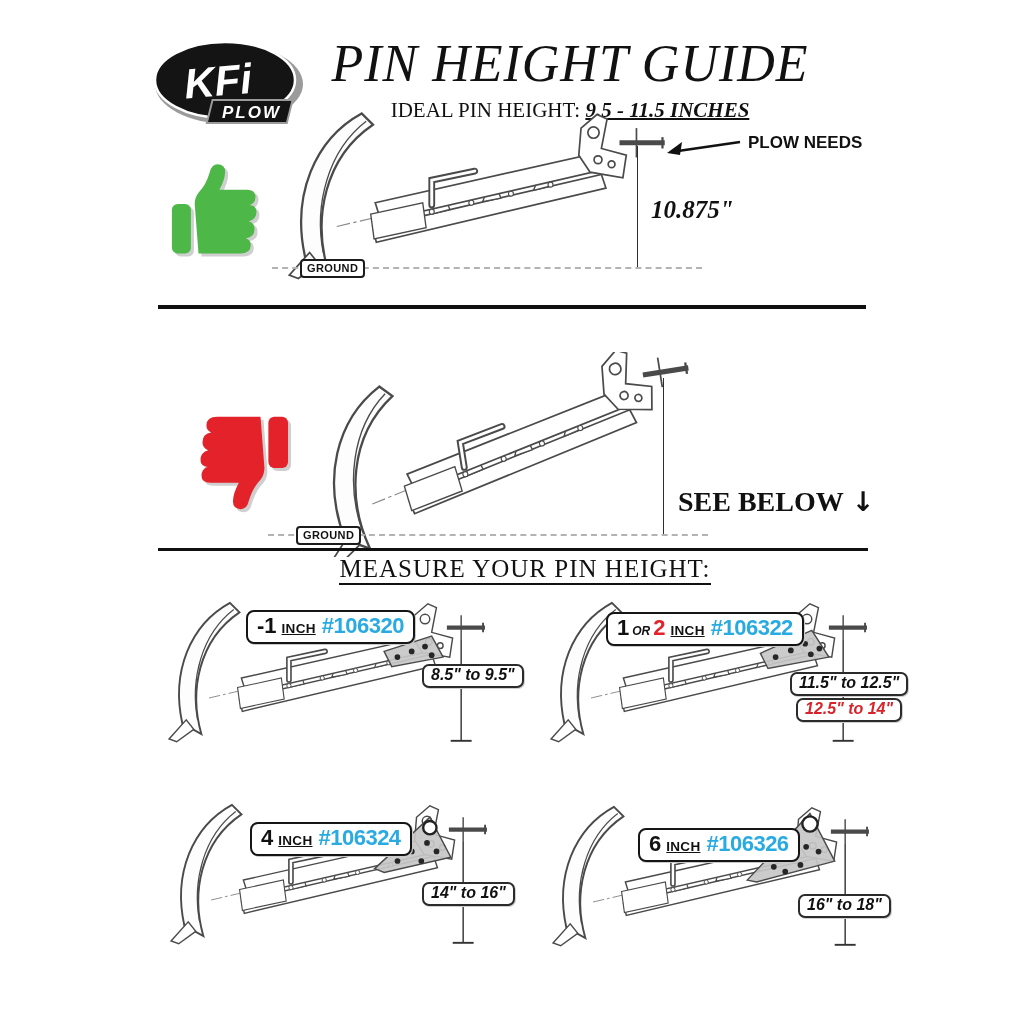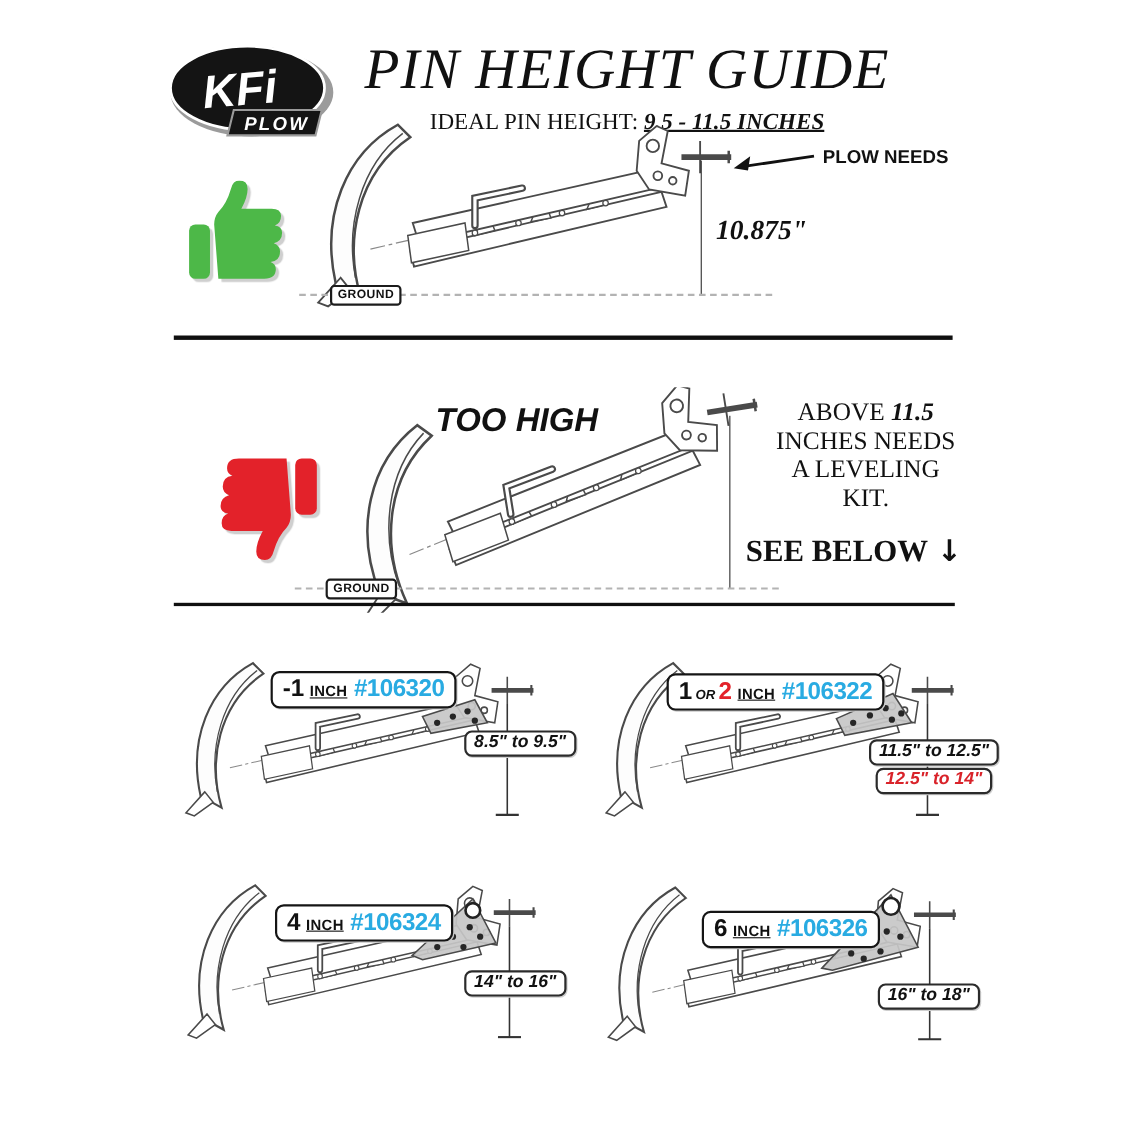--- a/index.html
+++ b/index.html
@@ -134,43 +134,40 @@
   <div class="abs ground" style="left:300px;top:259px">GROUND</div>
 
 
   <div class="abs rule" style="left:158px;top:305px;width:708px;height:4px"></div>
 
 
   <svg class="abs thumb" style="left:172px;top:403px" width="118" height="116" viewBox="0 0 120 110">
     <use href="#thumb-shape" fill="#e3222a" transform="rotate(180 60 52)"></use>
   </svg>
 
-  <div class="abs too-high" style="left:396px;top:366px">TOO HIGH</div>
 
   <svg class="abs" style="left:245px;top:352px" width="480" height="205" viewBox="0 0 480 205">
     <g transform="translate(55,29) scale(1.15) rotate(-9 90 125)">
         <use href="#plow-art"></use>
       </g>
   </svg>
 
   <div class="abs vline" style="left:663px;top:378px;height:157px"></div>
 
-  <div class="abs advice">
-    <span>ABOVE </span><span class="num">11.5</span><span> INCHES NEEDS A LEVELING KIT.</span>
-  </div>
 
   <div class="abs see-below">
     <span>SEE BELOW</span><span class="arr">↓</span>
   </div>
 
   <div class="abs gline" style="left:268px;top:534px;width:440px"></div>
   <div class="abs ground" style="left:296px;top:526px">GROUND</div>
 
   <div class="abs rule" style="left:158px;top:548px;width:710px;height:3px"></div>
 
+  <div class="abs h3-wrap"><span class="h3">MEASURE YOUR PIN HEIGHT:</span></div>
 
   <div class="abs quad" style="left:146px;top:594px">
     <svg class="abs" style="left:0;top:6px" width="362" height="157" viewBox="0 0 380 165">
       <use href="#plow-art"></use>
       <polygon class="bk" points="250,54 300,38 312,60 258,70"></polygon>
       <circle class="bolt" cx="264" cy="60" r="3"></circle>
         <circle class="bolt" cx="279" cy="54" r="3"></circle>
       <circle class="bolt" cx="293" cy="49" r="3"></circle>
         <circle class="bolt" cx="300" cy="58" r="3"></circle>
       <line class="ml" x1="331" y1="42" x2="331" y2="148"></line>

